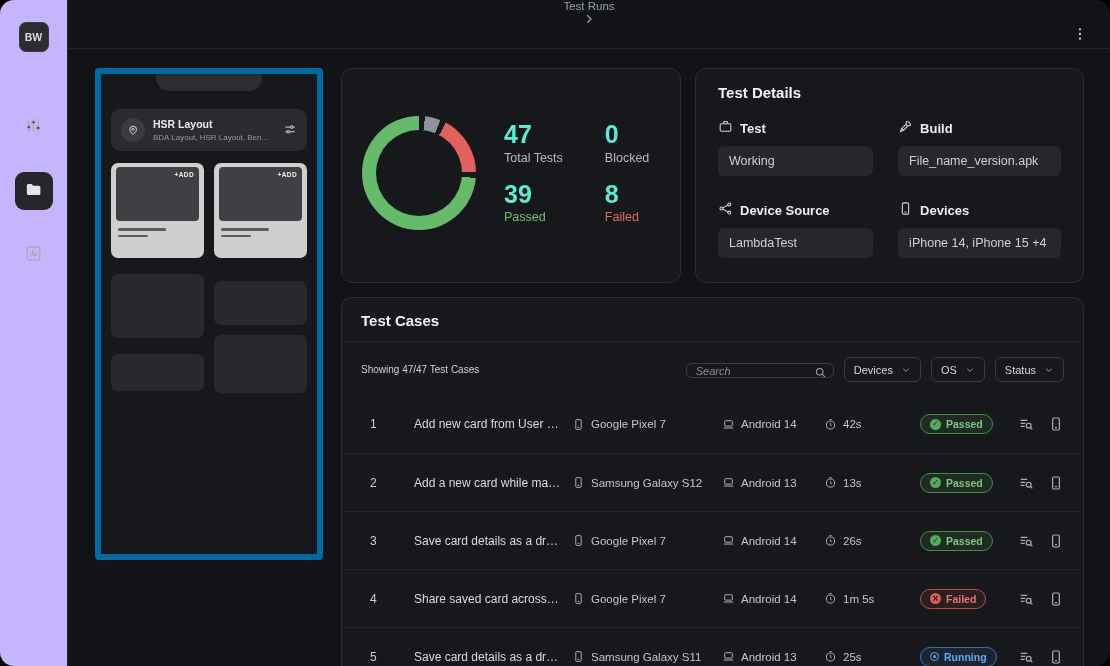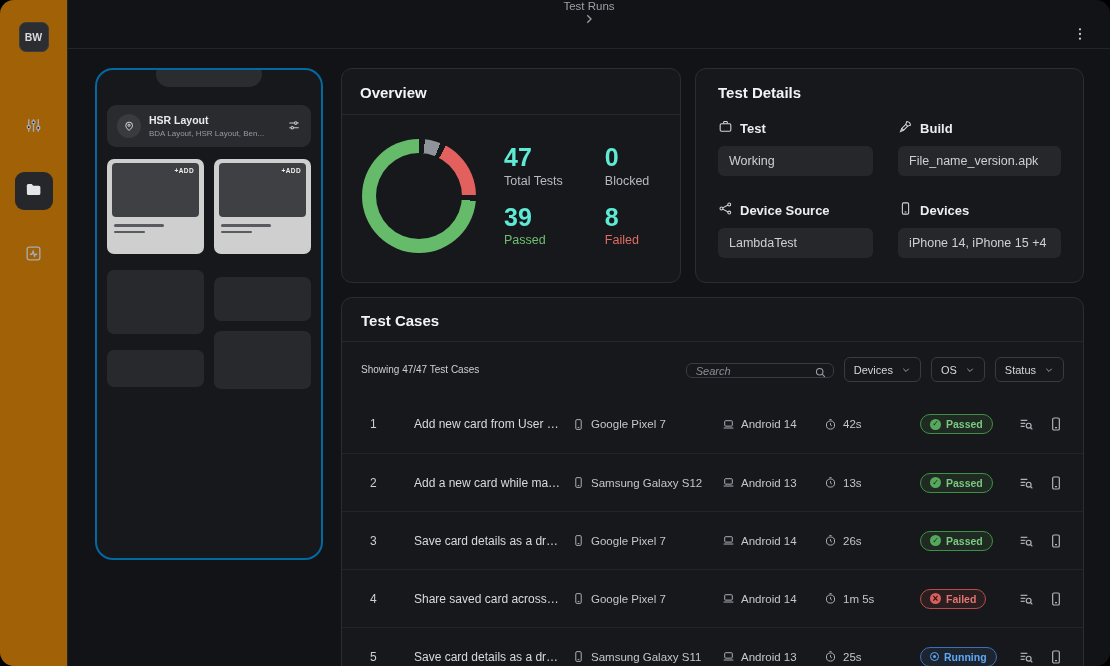--- a/index.html
+++ b/index.html
@@ -1,40 +1,40 @@
 <!DOCTYPE html>
 <html><head>
 <meta charset="utf-8">
 <style>
   * { margin:0; padding:0; box-sizing:border-box; }
   html,body { background:#000; width:1110px; height:666px; overflow:hidden; }
   body { font-family:"Liberation Sans","DejaVu Sans",sans-serif; color:#e8eaed; }
   .app { width:1110px; height:666px; background:#121316; border-radius:14px; overflow:hidden; display:flex; }
 
   
-  .sidebar { width:68px; background:#a16207; border-right:1px solid #242528; display:flex; flex-direction:column; align-items:center; padding-top:22px; flex-shrink:0; }
+  .sidebar { width:68px; background:#c4b5fd; border-right:1px solid #242528; display:flex; flex-direction:column; align-items:center; padding-top:22px; flex-shrink:0; }
   .logo { width:30px; height:30px; border-radius:7px; background:#2c2d31; border:1px solid #3b3c40; color:#d8dadd; font-size:10.5px; font-weight:700; display:flex; align-items:center; justify-content:center; cursor:pointer; }
   .side-nav { margin-top:56px; display:flex; flex-direction:column; align-items:center; gap:26px; }
   .nav-btn { width:38px; height:38px; border:none; background:transparent; border-radius:9px; color:#a7abb2; display:flex; align-items:center; justify-content:center; cursor:pointer; }
   .nav-btn svg { width:19px; height:19px; }
   .nav-btn.active { background:#26272b; color:#e3e5e8; }
 
   
   .main { flex:1; display:flex; flex-direction:column; min-width:0; }
   .topbar { height:49px; border-bottom:1px solid #242528; display:flex; align-items:center; padding:0 22px; flex-shrink:0;flex-direction:column; }
   .crumb-root { font-size:11.5px; color:#9aa0a6; cursor:pointer; }
   .crumb-sep { width:14px; height:14px; color:#9aa0a6; margin:0 7px; }
   .page-title { font-size:13px; font-weight:700; color:#f1f2f4; letter-spacing:.1px; }
   .kebab { margin-left:auto; background:none; border:none; color:#c7cacd; cursor:pointer; display:flex; }
   .kebab svg { width:16px; height:16px; }
 
   .content { flex:1; display:flex; gap:18px; padding:19px 26px 0 27px; overflow:hidden; }
 
   
-  .phone-panel { width:228px; height:492px; flex-shrink:0; background:#17181b; border:2px solid #0369a1; border-radius:18px; overflow:hidden; padding:0 10px; }
+  .phone-panel { width:228px; height:492px; flex-shrink:0; background:#17181b; border:6px solid #0369a1; border-radius:4px; overflow:hidden; padding:0 10px; }
   .notch { width:106px; height:26px; background:#2b2c2f; border-radius:13px; margin:-9px auto 18px; }
   .loc-card { background:#2a2b2f; border-radius:9px; padding:9px 10px; display:flex; align-items:center; gap:8px; margin-bottom:12px; }
   .loc-pin { width:24px; height:24px; border-radius:50%; background:#3a3b3f; color:#d5d7da; display:flex; align-items:center; justify-content:center; flex-shrink:0; }
   .loc-pin svg { width:12px; height:12px; }
   .loc-text { flex:1; min-width:0; }
   .loc-title { font-size:10.5px; font-weight:700; color:#e8eaed; margin-bottom:3px; }
   .loc-sub { font-size:8px; color:#9599a0; white-space:nowrap; overflow:hidden; }
   .loc-filter { color:#c9ccd0; flex-shrink:0; display:flex; }
   .loc-filter svg { width:14px; height:14px; }
 
@@ -213,23 +213,20 @@
             <div class="ph-box ph-c"></div>
             <div class="ph-box ph-d"></div>
           </div>
         </div>
       </section>
 
       <div class="right-col">
         <div class="top-row">
 
           <section class="card overview-card">
-            <div class="overview-head">
-              <h2 class="card-title">Overview</h2>
-            </div>
             <div class="overview-body">
               <div class="donut" style="background: conic-gradient(rgb(23, 24, 27) 0deg, rgb(23, 24, 27) 6deg, rgb(143, 147, 154) 6deg, rgb(143, 147, 154) 22deg, rgb(23, 24, 27) 22deg, rgb(23, 24, 27) 28deg, rgb(226, 97, 94) 28deg, rgb(226, 97, 94) 89deg, rgb(23, 24, 27) 89deg, rgb(23, 24, 27) 95deg, rgb(102, 187, 106) 95deg, rgb(102, 187, 106) 360deg);"></div>
               <div class="stats-grid">
                 <div class="stat total">
                   <div class="stat-value">47</div>
                   <div class="stat-label">Total Tests</div>
                 </div>
                 <div class="stat blocked">
                   <div class="stat-value">0</div>
                   <div class="stat-label">Blocked</div>

